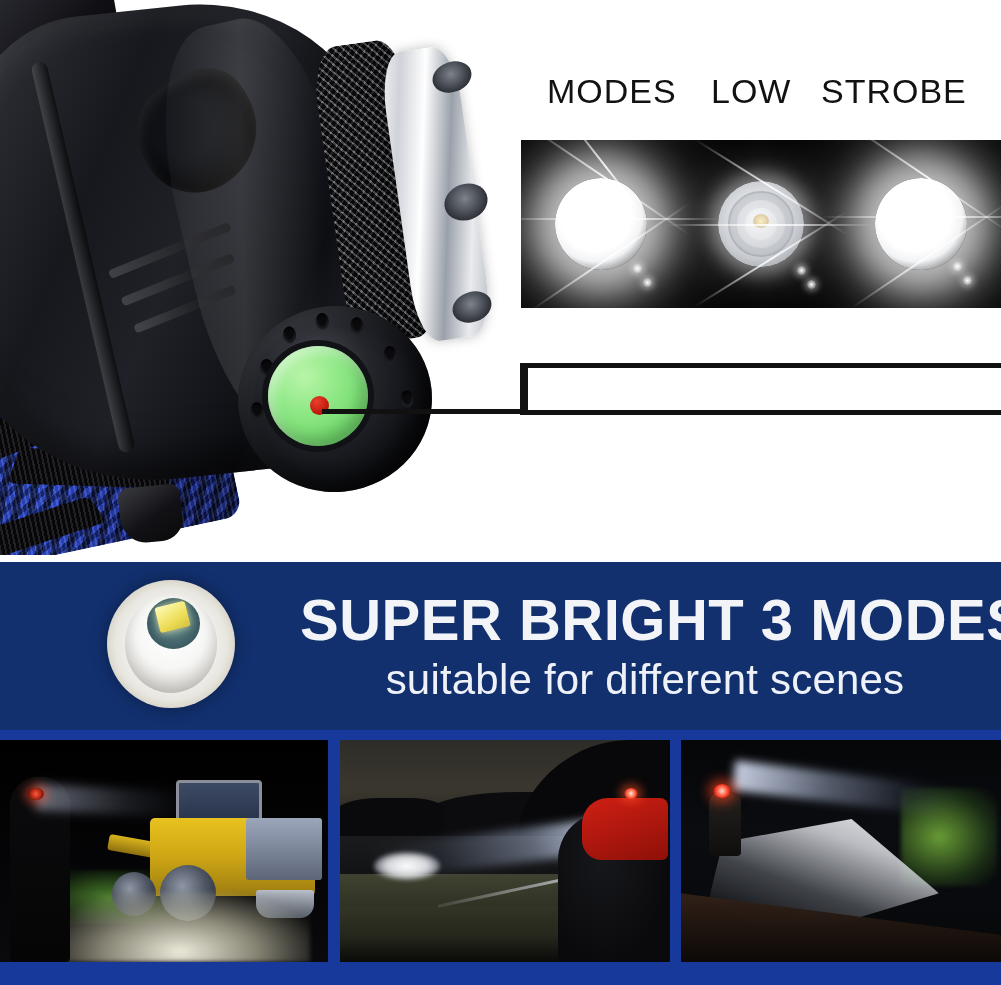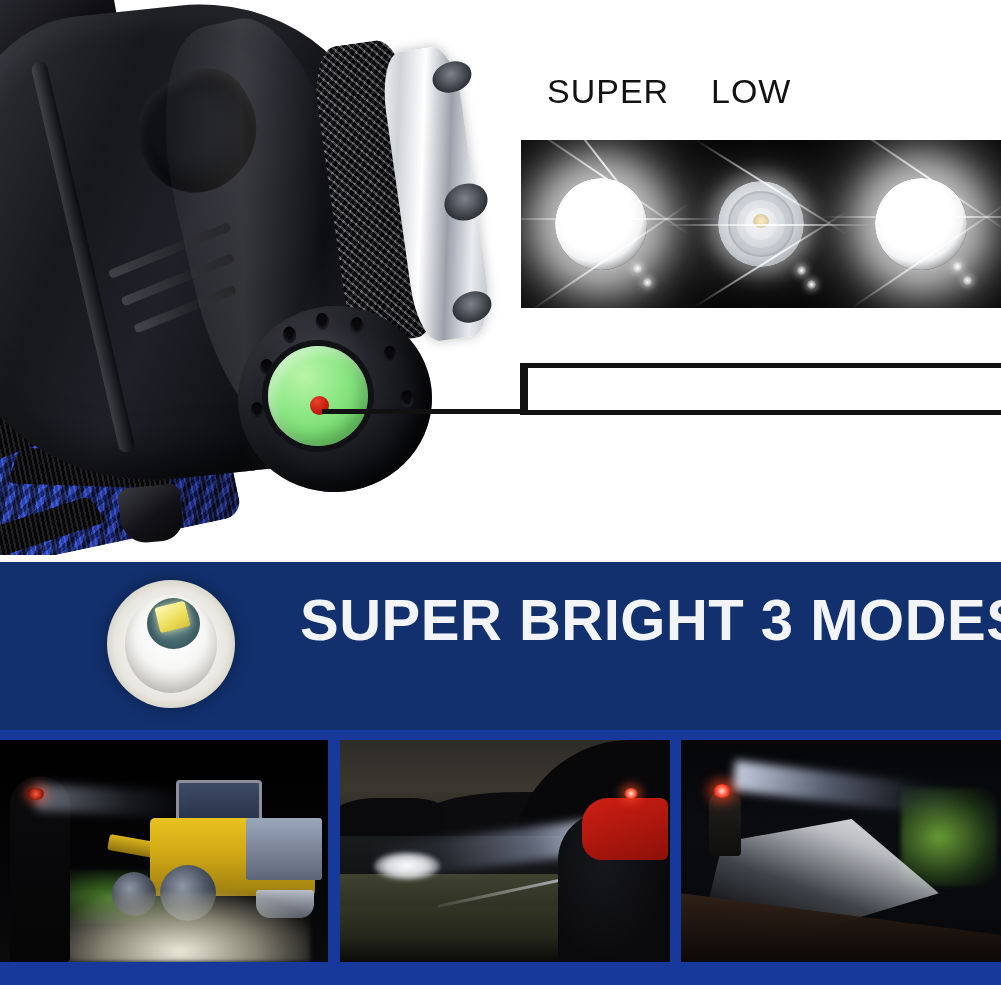--- a/index.html
+++ b/index.html
@@ -475,22 +475,23 @@
 
     <div class="btn-green"></div>
     <div class="btn-red-dot"></div>
 
     <div class="leader-h"></div>
     <div class="callout-bracket"></div>
     <div class="callout-top-line"></div>
     <div class="callout-bottom-line"></div>
 
     <div class="mode-labels">
-      <div class="mode-label" id="label-high">SUPER</div>
+      <div class="mode-label" id="label-high">MODES</div>
       <div class="mode-label" id="label-low">LOW</div>
+      <div class="mode-label" id="label-strobe">STROBE</div>
     </div>
 
     <div id="mode-strip">
 
       <div class="led-cell" style="left:0px; width:160px;">
         <div class="led-bg"></div>
         <div class="led-orb bright"></div>
         <div class="flare" style="left:-20px; top:78px;  width:220px;"></div>
         <div class="flare" style="left:-6px;  top:40px;  width:190px; transform:rotate(34deg);"></div>
         <div class="flare" style="left:-6px;  top:116px; width:190px; transform:rotate(-34deg);"></div>
@@ -525,20 +526,21 @@
     </div>
   </div>
 
   <div id="banner">
     <div id="led-icon">
       <div class="inner-cup"></div>
       <div class="chip-ring"></div>
       <div class="chip"></div>
     </div>
     <div id="banner-title">SUPER BRIGHT 3 MODES</div>
+    <div id="banner-subtitle">suitable for different scenes</div>
   </div>
 
   <div id="bottom-band">
 
     <div class="photo" id="photo-1">
       <div class="p1-sky"></div>
       <div class="p1-bush"></div>
       <div class="p1-arm"></div>
       <div class="p1-loader-cab"></div>
       <div class="p1-loader-body"></div>

